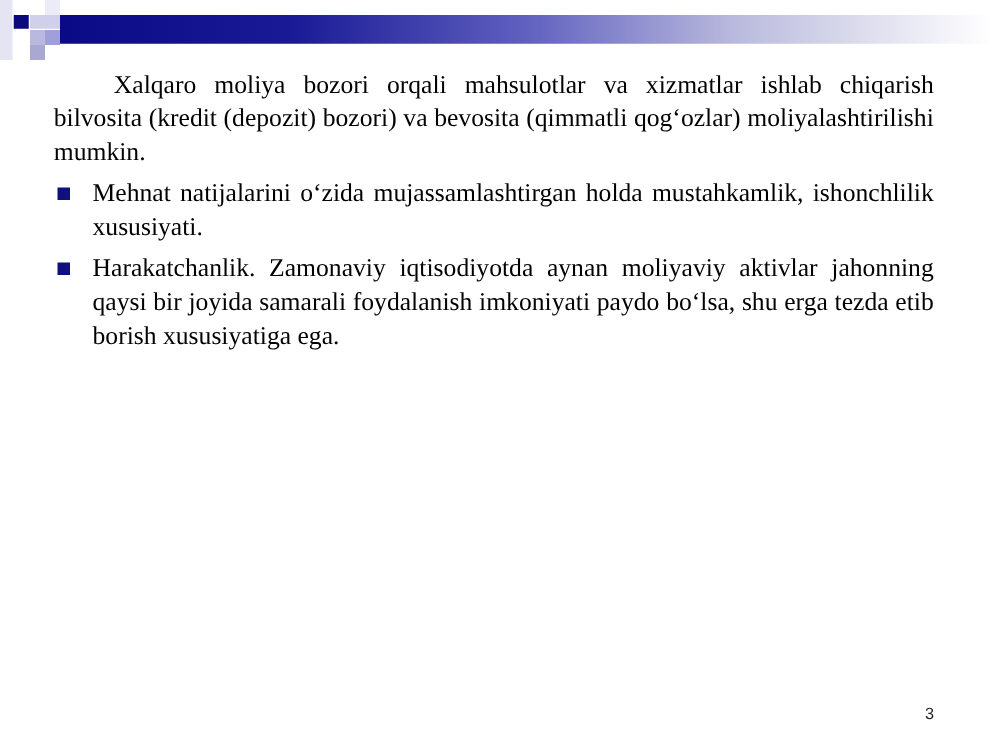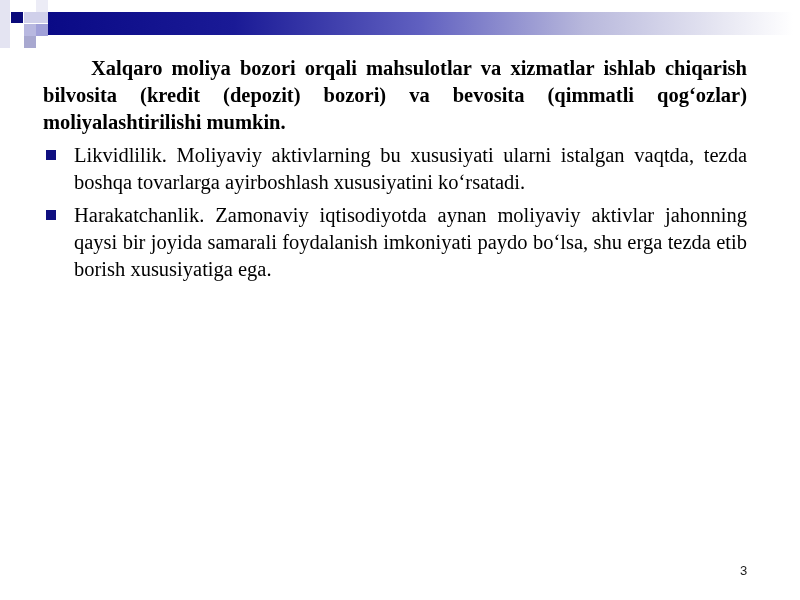--- a/index.html
+++ b/index.html
@@ -15,21 +15,21 @@
   .sq-l3 { left:24px; top:24px; width:12px; height:12px; background:#b8b8e0; }
   .sq-l4 { left:36px; top:24px; width:12px; height:12px; background:#a0a0d8; }
   .sq-l5 { left:24px; top:36px; width:12px; height:12px; background:#a8a8d0; }
   .sq-l6 { left:36px; top:0px; width:12px; height:12px; background:#ececf6; }
   .topbar {
     position:absolute; left:48px; top:12px; width:745px; height:23px;
     background:linear-gradient(to right, #0a0a86 0%, #1a1a96 25%, #6060c0 50%, #b8b8dc 72%, #e6e6f2 90%, #ffffff 100%);
   }
   .content { position:absolute; left:43px; top:55px; width:704px; font-size:20.5px; line-height:27px; }
   .para { text-align:justify; margin:0 0 6px 0; text-indent:40px; }
-  .para.first { text-indent:48px;font-weight:bold; }
+  .para.first { text-indent:48px; }
   .bullets { list-style:none; margin:4px 0 0 0; padding:0; }
   .bullet-item { position:relative; padding-left:31px; text-align:justify; margin-bottom:6px; }
   .bullet-mark { position:absolute; left:3px; top:8px; width:10px; height:10px; background:#0f0f80; }
   .page-num { position:absolute; left:740px; top:563px; font-family:"Liberation Sans", sans-serif; font-size:13px; color:#222; }
 </style>
 </head>
 <body>
 
 <div class="deco">
   <div class="sq sq-l1"></div>
@@ -40,21 +40,21 @@
   <div class="sq sq-l5"></div>
   <div class="sq sq-dark"></div>
 </div>
 <div class="topbar"></div>
 
 <div class="content">
   <p class="para first">Xalqaro moliya bozori orqali mahsulotlar va xizmatlar ishlab chiqarish bilvosita (kredit (depozit) bozori) va bevosita (qimmatli qog‘ozlar) moliyalashtirilishi mumkin.</p>
   <ul class="bullets">
     <li class="bullet-item">
       <span class="bullet-mark"></span>
-      <span>Likvidlilik. Moliyaviy aktivlarning bu xususiyati ularni istalgan vaqtda, tezda boshqa tovarlarga ayirboshlash xususiyatini ko‘rsatadi.</span>
+      <span>Mehnat natijalarini o‘zida mujassamlashtirgan holda mustahkamlik, ishonchlilik xususiyati.</span>
     </li>
     <li class="bullet-item">
       <span class="bullet-mark"></span>
       <span>Harakatchanlik. Zamonaviy iqtisodiyotda aynan moliyaviy aktivlar jahonning qaysi bir joyida samarali foydalanish imkoniyati paydo bo‘lsa, shu erga tezda etib borish xususiyatiga ega.</span>
     </li>
   </ul>
 </div>
 
 <div class="page-num">3</div>
 

